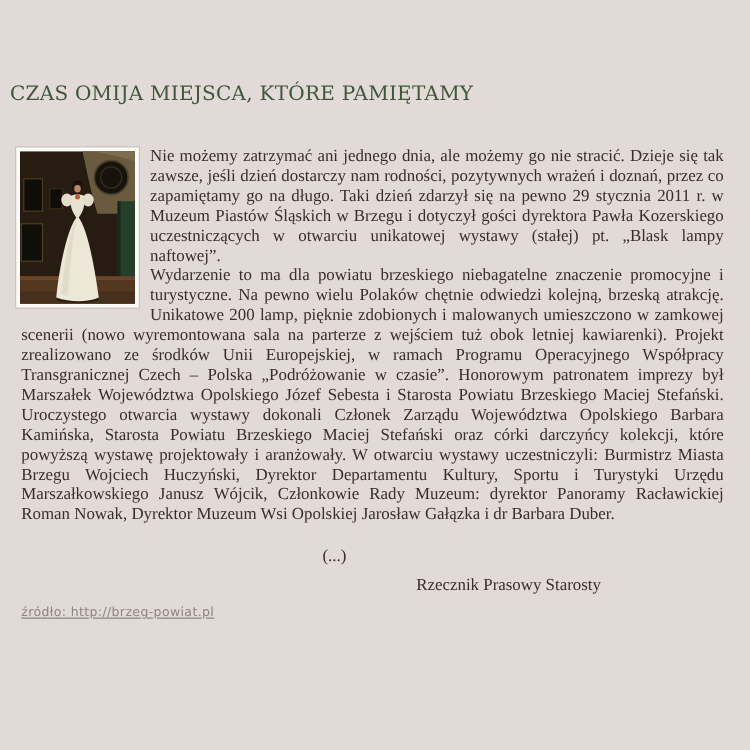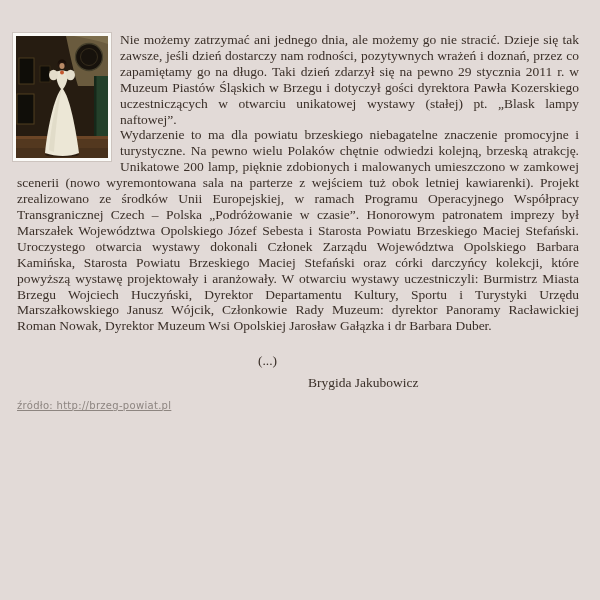--- a/index.html
+++ b/index.html
@@ -54,20 +54,21 @@
     letter-spacing:0.3px;
     color:#8d8580;
     text-decoration:underline;
   }
 </style>
 </head>
 <body>
 
 <div class="page">
 
+  <h1 class="article-title">CZAS OMIJA MIEJSCA, KTÓRE PAMIĘTAMY</h1>
 
   <div class="article-body">
 
     <div class="photo-frame">
       <svg width="92" height="122" viewBox="0 0 92 122" xmlns="http://www.w3.org/2000/svg">
 
         <rect x="0" y="0" width="92" height="122" fill="#261c11"></rect>
 
         <path d="M50,0 H92 V50 H62 C57,34 53,14 50,0 Z" fill="#6a5b3e"></path>
         <path d="M58,0 H92 V8 C80,4 68,2 58,0 Z" fill="#7d6e4d"></path>
@@ -105,18 +106,18 @@
 
     <p>Wydarzenie to ma dla powiatu brzeskiego niebagatelne znaczenie promocyjne i turystyczne. Na pewno wielu Polaków chętnie odwiedzi kolejną, brzeską atrakcję. Unikatowe 200 lamp, pięknie zdobionych i malowanych umieszczono w zamkowej scenerii (nowo wyremontowana sala na parterze z wejściem tuż obok letniej kawiarenki). Projekt zrealizowano ze środków Unii Europejskiej, w ramach Programu Operacyjnego Współpracy Transgranicznej Czech – Polska „Podróżowanie w czasie”. Honorowym patronatem imprezy był Marszałek Województwa Opolskiego Józef Sebesta i Starosta Powiatu Brzeskiego Maciej Stefański. Uroczystego otwarcia wystawy dokonali Członek Zarządu Województwa Opolskiego Barbara Kamińska, Starosta Powiatu Brzeskiego Maciej Stefański oraz córki darczyńcy kolekcji, które powyższą wystawę projektowały i aranżowały. W otwarciu wystawy uczestniczyli: Burmistrz Miasta Brzegu Wojciech Huczyński, Dyrektor Departamentu Kultury, Sportu i Turystyki Urzędu Marszałkowskiego Janusz Wójcik, Członkowie Rady Muzeum: dyrektor Panoramy Racławickiej Roman Nowak, Dyrektor Muzeum Wsi Opolskiej Jarosław Gałązka i dr Barbara Duber.</p>
 
   </div>
 
   <div class="ellipsis-row">
     <span>(...)</span>
   </div>
 
   <div class="signature">
-    <div class="sig-name">Brygida Jakubowicz</div>
+    <div class="sig-role">Rzecznik Prasowy Starosty</div>
   </div>
 
   <div class="source-line">źródło: http://brzeg-powiat.pl</div>
 
 </div>
 
 </body></html>

